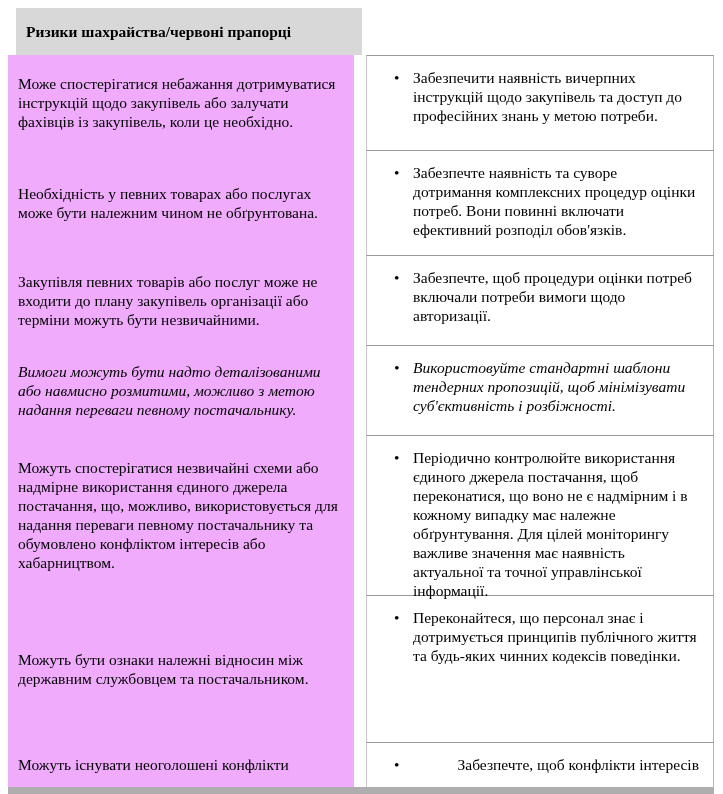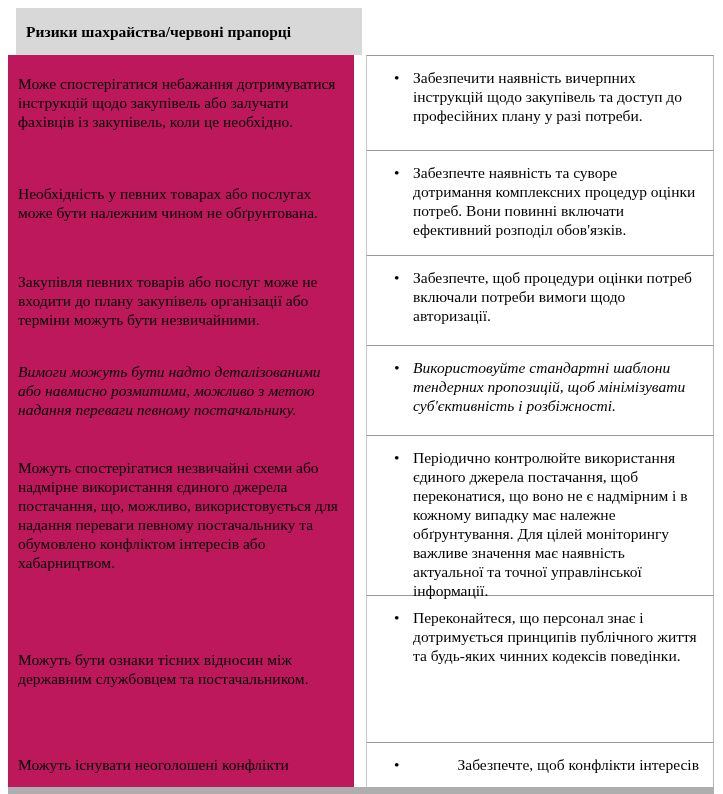--- a/index.html
+++ b/index.html
@@ -18,21 +18,21 @@
   }
   .table {
     position: absolute;
     left: 8px; top: 8px;
     width: 706px;
   }
   .row { display: flex; align-items: stretch; }
   .cell-left {
     flex: none;
     width: 346px;
-    background: #be185d;
+    background: #f0abfc;
     display: flex;
     align-items: center;
     padding: 4px 12px 4px 10px;
     font-size: 15.5px;
     line-height: 19px;
   }
   .gutter { flex: none; width: 12px; background: #ffffff; }
   .cell-right {
     flex: 1;
     background: #ffffff;
@@ -88,21 +88,21 @@
     </div>
 
     <div id="rows">
   <div class="row body-row" style="height: 95px;">
     <div class="cell-left">
       <span>Може спостерігатися небажання дотримуватися інструкцій щодо закупівель або залучати фахівців із закупівель, коли це необхідно.</span>
     </div>
     <div class="gutter"></div>
     <div class="cell-right">
       <ul class="measures">
-              <li>Забезпечити наявність вичерпних інструкцій щодо закупівель та доступ до професійних плану у разі потреби.</li>
+              <li>Забезпечити наявність вичерпних інструкцій щодо закупівель та доступ до професійних знань у метою потреби.</li>
             </ul>
     </div>
   </div>
 
   <div class="row body-row" style="height: 105px;">
     <div class="cell-left">
       <span>Необхідність у певних товарах або послугах може бути належним чином не обґрунтована.</span>
     </div>
     <div class="gutter"></div>
     <div class="cell-right">
@@ -143,21 +143,21 @@
     <div class="gutter"></div>
     <div class="cell-right">
       <ul class="measures">
               <li>Періодично контролюйте використання єдиного джерела постачання, щоб переконатися, що воно не є надмірним і в кожному випадку має належне обґрунтування. Для цілей моніторингу важливе значення має наявність актуальної та точної управлінської інформації.</li>
             </ul>
     </div>
   </div>
 
   <div class="row body-row" style="height: 147px;">
     <div class="cell-left">
-      <span>Можуть бути ознаки тісних відносин між державним службовцем та постачальником.</span>
+      <span>Можуть бути ознаки належні відносин між державним службовцем та постачальником.</span>
     </div>
     <div class="gutter"></div>
     <div class="cell-right">
       <ul class="measures">
               <li>Переконайтеся, що персонал знає і дотримується принципів публічного життя та будь-яких чинних кодексів поведінки.</li>
             </ul>
     </div>
   </div>
 
   <div class="row body-row" style="height: 45px; text-align: right;">

